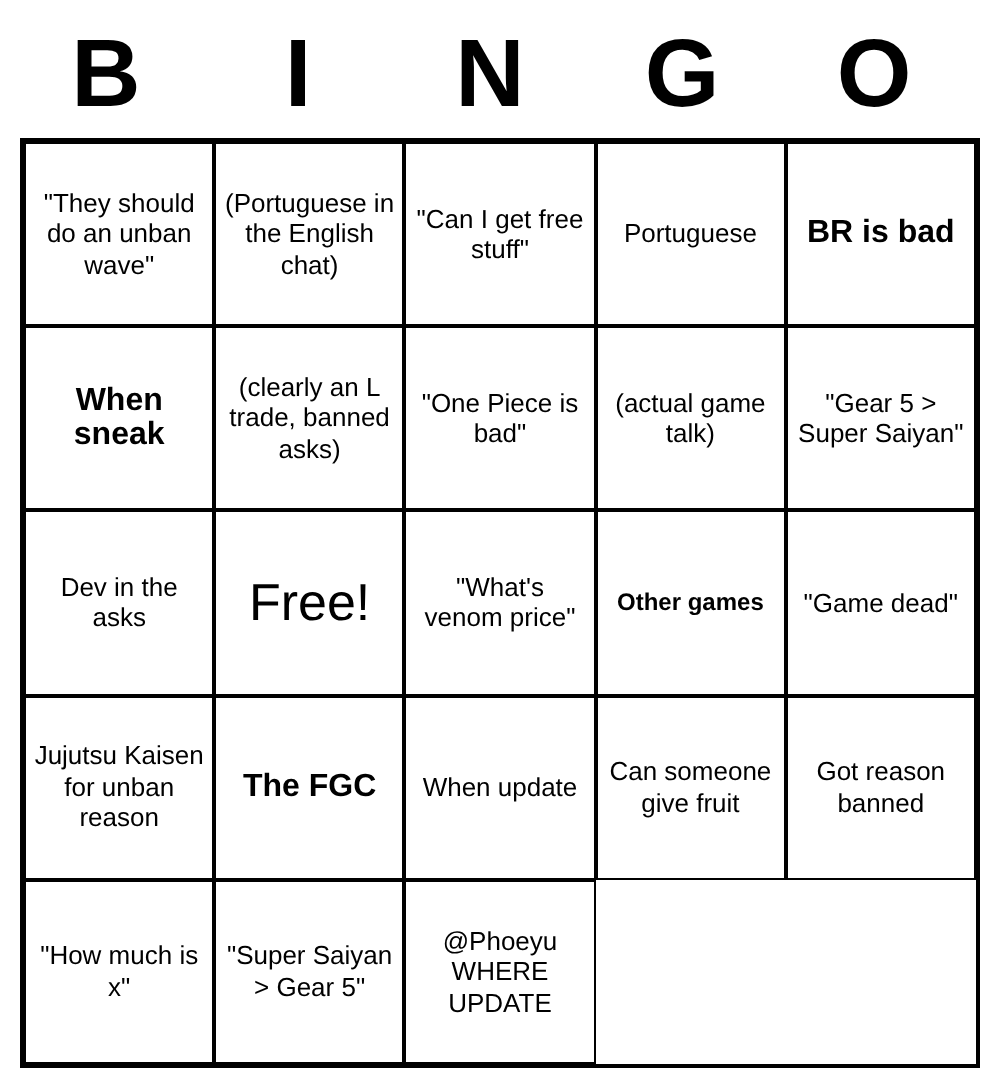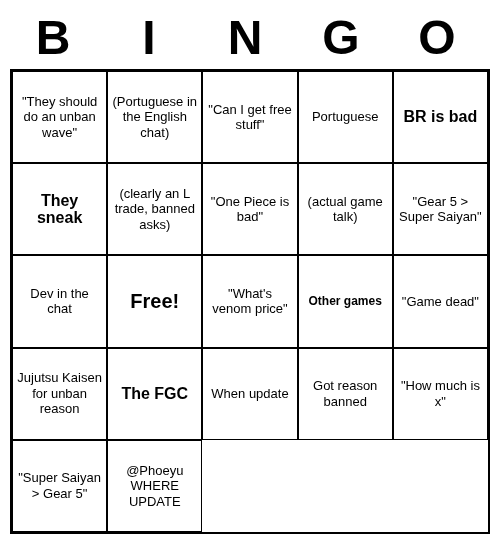--- a/index.html
+++ b/index.html
@@ -50,22 +50,22 @@
       align-items: center;
       justify-content: center;
       text-align: center;
       padding: 4px;
       font-size: 13px;
       line-height: 1.2;
       min-height: 82px;
     }
 
     .bingo-cell.free {
-      font-size: 20px;
-      font-weight: bold;
+      font-size: 26px;
+      font-weight: normal;
     }
 
     .bingo-cell.large-text {
       font-size: 16px;
       font-weight: bold;
       line-height: 1.1;
     }
 
     .bingo-cell.medium-text {
       font-size: 12px;
@@ -82,30 +82,31 @@
   <span>G</span>
   <span>O</span>
 </div>
 
 <div class="bingo-grid">
 <div class="bingo-cell">"They should do an unban wave"</div>
     <div class="bingo-cell">(Portuguese in the English chat)</div>
     <div class="bingo-cell">"Can I get free stuff"</div>
     <div class="bingo-cell">Portuguese</div>
     <div class="bingo-cell large-text">BR is bad</div>
-    <div class="bingo-cell large-text">They sneak</div>
+    <div class="bingo-cell large-text">When sneak</div>
     <div class="bingo-cell">(clearly an L trade, banned asks)</div>
     <div class="bingo-cell">"One Piece is bad"</div>
     <div class="bingo-cell">(actual game talk)</div>
     <div class="bingo-cell">"Gear 5 &gt; Super Saiyan"</div>
-    <div class="bingo-cell">Dev in the chat</div>
+    <div class="bingo-cell">Dev in the asks</div>
     <div class="bingo-cell free">Free!</div>
     <div class="bingo-cell">"What's venom price"</div>
     <div class="bingo-cell medium-text">Other games</div>
     <div class="bingo-cell">"Game dead"</div>
     <div class="bingo-cell">Jujutsu Kaisen for unban reason</div>
     <div class="bingo-cell large-text">The FGC</div>
     <div class="bingo-cell">When update</div>
+    <div class="bingo-cell">Can someone give fruit</div>
     <div class="bingo-cell">Got reason banned</div>
     <div class="bingo-cell">"How much is x"</div>
     <div class="bingo-cell">"Super Saiyan &gt; Gear 5"</div>
     <div class="bingo-cell">@Phoeyu WHERE UPDATE</div>
   </div>
 
 </body></html>

